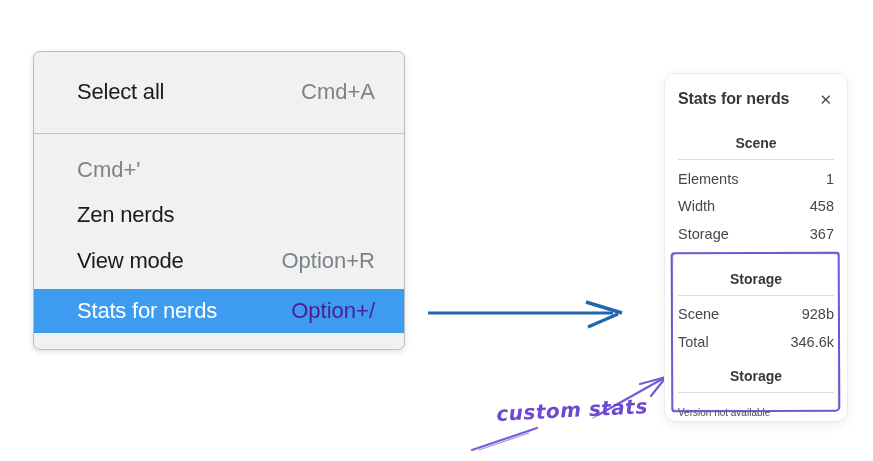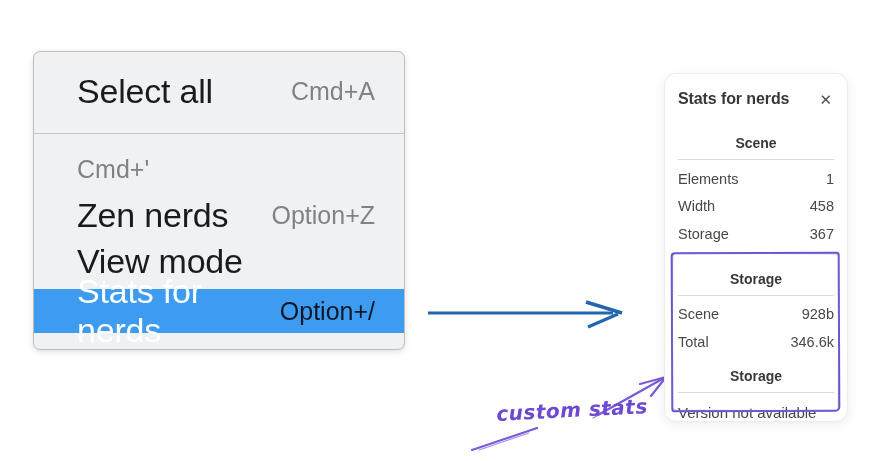--- a/index.html
+++ b/index.html
@@ -10,31 +10,31 @@
   .menu {
     position: absolute; left: 33px; top: 51px; width: 372px; height: 299px;
     background: #f0f1f2; border: 1px solid #bdbdbd; border-radius: 7px;
     box-shadow: 0 2px 6px rgba(0,0,0,0.12);
     overflow: hidden;
   }
   .menu-row {
     height: 45px; display: flex; align-items: center; justify-content: space-between;
     padding: 0 29px 0 43px; cursor: default;
   }
-  .menu-row .mi-label { font-size: 34px; color: #191b1d; letter-spacing: -0.2px; }
-  .menu-row .mi-shortcut { font-size: 25px; color: #7f8386; }
+  .menu-row .mi-label { font-size: 22px; color: #191b1d; letter-spacing: -0.2px; }
+  .menu-row .mi-shortcut { font-size: 22px; color: #7f8386; }
   .menu-group-top { padding-top: 17px; padding-bottom: 19px; }
   .menu-divider { border-top: 1px solid #c3c5c7; }
   .menu-group-bottom { padding-top: 13px; }
   .menu-row.r2, .menu-row.r3 { height: 46px; }
   .menu-row.highlighted {
     margin-top: 5px; height: 44px; background: #3d9bf0;
   }
   .menu-row.highlighted .mi-label { color: #ffffff; font-weight: 500; }
-  .menu-row.highlighted .mi-shortcut { color: #0f172a; }
+  .menu-row.highlighted .mi-shortcut { color: #4c1d95; }
 
   
   .stats-panel {
     position: absolute; left: 664px; top: 73px; width: 184px; height: 349px;
     background: #ffffff; border: 1px solid #ececec; border-radius: 12px;
     box-shadow: 0 3px 12px rgba(0,0,0,0.07);
     padding: 10px 13px 10px 13px;
     color: #46484b; font-size: 14.5px;
   }
   .panel-header { display: flex; align-items: center; justify-content: space-between; height: 28px; margin-top: 1px; }
@@ -42,21 +42,21 @@
   .close-btn {
     background: none; border: none; font-size: 15px; color: #4f4f4f;
     cursor: pointer; line-height: 1; padding: 2px; font-family: "Liberation Sans", sans-serif;
   }
   .section-heading { text-align: center; font-weight: bold; font-size: 14px; color: #383838; line-height: 18px; }
   .sh-scene { margin-top: 21px; }
   .divider { border-top: 1px solid #d8dce1; margin-top: 7px; margin-bottom: 5px; }
   .stat-row { display: flex; justify-content: space-between; padding: 4.5px 0; line-height: 18.5px; text-align: center; }
   .sh-storage { margin-top: 22px; }
   .sh-version { margin-top: 11px; }
-  .version-note { padding: 5px 0 0 0; line-height: 19px; font-size: 15px; }
+  .version-note { padding: 5px 0 0 0; line-height: 19px; font-size: 10px; }
 
   
   .purple-box {
     position: absolute; left: 671px; top: 252px; width: 169px; height: 160px;
     border: 2.5px solid #6c54ce;
     border-radius: 4px 3px 5px 3px;
     transform: rotate(-0.25deg);
     pointer-events: none;
   }
   .purple-box::before {
@@ -109,24 +109,24 @@
       <span class="mi-shortcut">Cmd+A</span>
     </div>
   </div>
   <div class="menu-divider"></div>
   <div class="menu-group-bottom">
     <div class="menu-row r1">
       <span class="mi-shortcut">Cmd+'</span>
     </div>
     <div class="menu-row r2">
       <span class="mi-label">Zen nerds</span>
-      <span class="mi-shortcut">Option+Z</span>
     </div>
     <div class="menu-row r3">
       <span class="mi-label">View mode</span>
+      <span class="mi-shortcut">Option+R</span>
     </div>
     <div class="menu-row highlighted">
       <span class="mi-label">Stats for nerds</span>
       <span class="mi-shortcut">Option+/</span>
     </div>
   </div>
 </div>
 
 <div class="stats-panel">
   <div class="panel-header">

